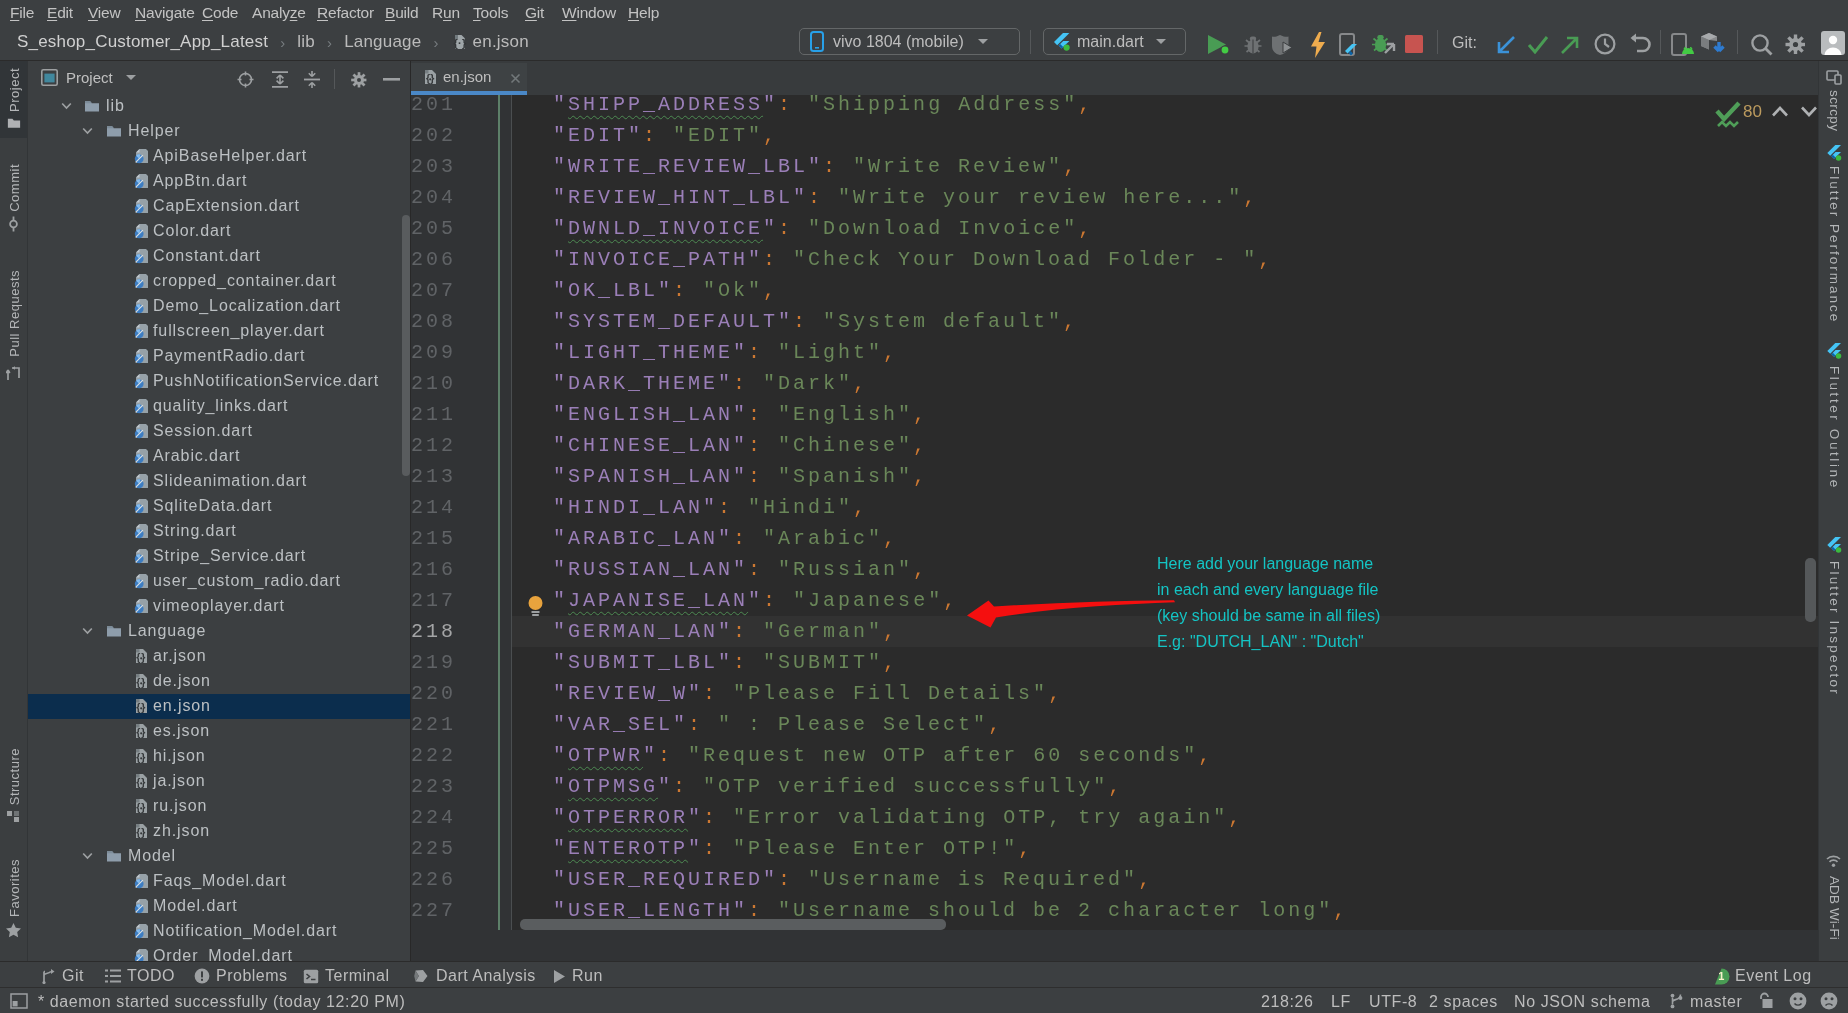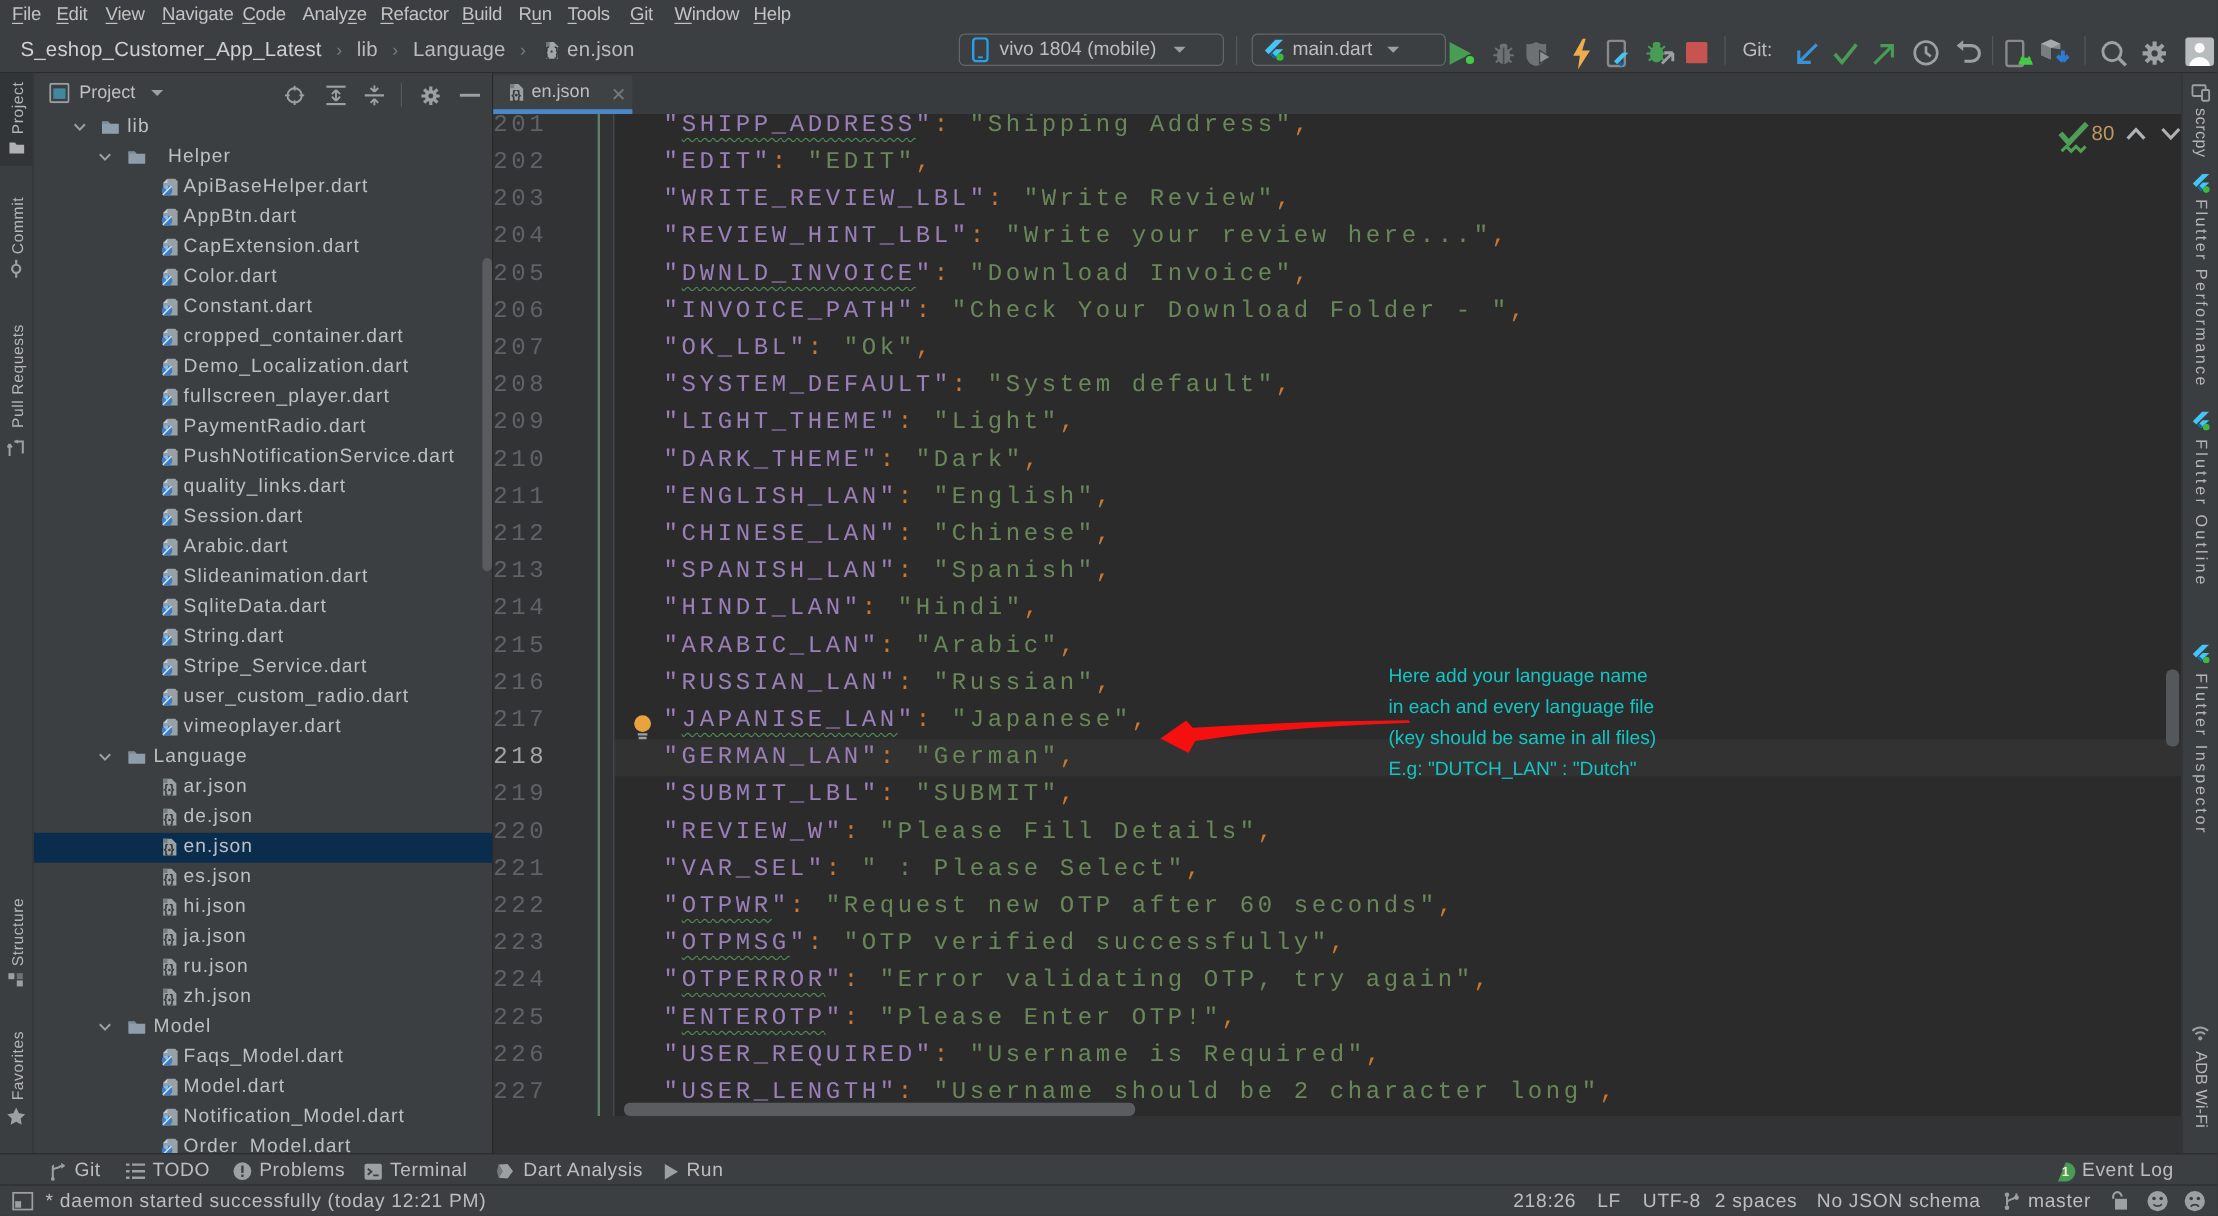--- a/index.html
+++ b/index.html
@@ -71,21 +71,21 @@
         </svg>en.json</div>
 
 <div class="combo" style="left:799px;width:221px">
 <svg width="14" height="21" viewBox="0 0 14 21" style="margin:0 9px 0 10px">
           <rect x="1" y="1" width="12" height="19" rx="2.5" fill="none" stroke="#28a0e8" stroke-width="2"></rect>
           <rect x="5" y="16" width="4" height="1.6" fill="#28a0e8"></rect>
         </svg>
 vivo 1804 (mobile)<div class="cardown" style="margin-left:14px"></div></div>
 <div class="vsep" style="left:1030px"></div>
 
-<div class="combo" style="left:1043px;width:162px">
+<div class="combo" style="left:1043px;width:143px">
 <svg width="17" height="18" viewBox="0 0 17 18" style="margin:0 7px 0 9px">
           <path d="M10 0 L1 9 l3.2 3.2 L16.4 0z" fill="#45c4f5"></path>
           <path d="M16.4 8 h-6.2 L5.6 12.6 l3 3z" fill="#45c4f5"></path>
           <path d="M5.6 12.6 l3 3 1.6-1.6 -3-3z" fill="#0a63a8"></path>
           <circle cx="13.6" cy="14.6" r="3.1" fill="#3bba3f"></circle>
         </svg>
 main.dart<div class="cardown" style="margin-left:12px"></div></div>
 
 <svg class="abs" style="left:1206px;top:8px" width="26" height="22" viewBox="0 0 26 22">
         <path d="M2 1 L20 10.5 2 20z" fill="#499c54"></path>
@@ -225,21 +225,21 @@
         <span class="txt" style="left:78px">lib</span>
       </div>
 <div class="trow" style="top:58px">
         <svg class="abs" style="left:54px;top:8px" width="11" height="8" viewBox="0 0 11 8">
           <path d="M1.2 1.5 L5.5 6 L9.8 1.5" stroke="#9da0a2" stroke-width="1.7" fill="none"></path>
         </svg>
         <svg class="abs" style="left:78px;top:4px" width="16" height="16" viewBox="0 0 16 16">
           <path d="M1 3.2 h5.2 l1.6 2 H15 v8.3 H1z" fill="#8e9dab"></path>
           <path d="M1 3.2 h5.2 l1.6 2 H1z" fill="#7d8c99"></path>
         </svg>
-        <span class="txt" style="left:112px">Helper</span>
+        <span class="txt" style="left:100px">Helper</span>
       </div>
 <div class="trow" style="top:83px">
         <svg class="abs" style="left:105px;top:4px" width="16" height="16" viewBox="0 0 16 16">
           <path d="M6.5 1 H13 l2 2 v12 H3 V4.5z" fill="#96a1a8"></path>
           <path d="M3 4.5 L6.5 1 V4.5z" fill="#c2cad0"></path>
           <circle cx="6.2" cy="10.8" r="4.4" fill="#3d7dc2"></circle>
           <path d="M6.2 10.8 L3.1 7.7 A4.4 4.4 0 0 1 7.4 6.5z" fill="#85bdf0"></path>
           <path d="M2.6 14.4 L9.8 7.2" stroke="#d9e0e4" stroke-width="1.2"></path>
         </svg>
         <span class="txt" style="left:125px">ApiBaseHelper.dart</span>
@@ -747,21 +747,21 @@
 <div class="witem" style="left:1713px"><svg width="17" height="17" viewBox="0 0 17 17" style="margin-right:5px">
           <path d="M8.5 0.5 a8 8 0 1 1 0 16 L2 16.5 z" fill="#499c54"></path>
           <text x="8.5" y="12.3" font-size="11" font-weight="bold" fill="#f6f1cb" text-anchor="middle" font-family="Liberation Sans">1</text>
         </svg>Event Log</div>
 </div>
 <div class="abs" id="sbar">
 <svg class="abs" style="left:10px;top:5px" width="18" height="16" viewBox="0 0 18 16">
         <rect x="1" y="1" width="16" height="14" fill="none" stroke="#9da0a2" stroke-width="1.5"></rect>
         <rect x="2.6" y="8" width="5" height="5.4" fill="#9da0a2"></rect>
       </svg>
-<span class="abs" style="left:38px;top:5px">* daemon started successfully (today 12:21 PM)</span>
+<span class="abs" style="left:38px;top:5px">* daemon started successfully (today 12:20 PM)</span>
 <span class="abs" style="left:1261px;top:5px">218:26</span>
 <span class="abs" style="left:1331px;top:5px">LF</span>
 <span class="abs" style="left:1369px;top:5px">UTF-8</span>
 <span class="abs" style="left:1429px;top:5px">2 spaces</span>
 <span class="abs" style="left:1514px;top:5px">No JSON schema</span>
 <svg class="abs" style="left:1669px;top:5px" width="15" height="16" viewBox="0 0 15 16">
         <circle cx="3.5" cy="2.6" r="1.9" fill="#9da0a2"></circle>
         <circle cx="3.5" cy="13.4" r="1.9" fill="#9da0a2"></circle>
         <circle cx="11.5" cy="5" r="1.9" fill="#9da0a2"></circle>
         <path d="M3.5 4.5 v7 M3.5 9 c0-3.5 8-1 8-7.5" stroke="#9da0a2" stroke-width="1.6" fill="none"></path>

